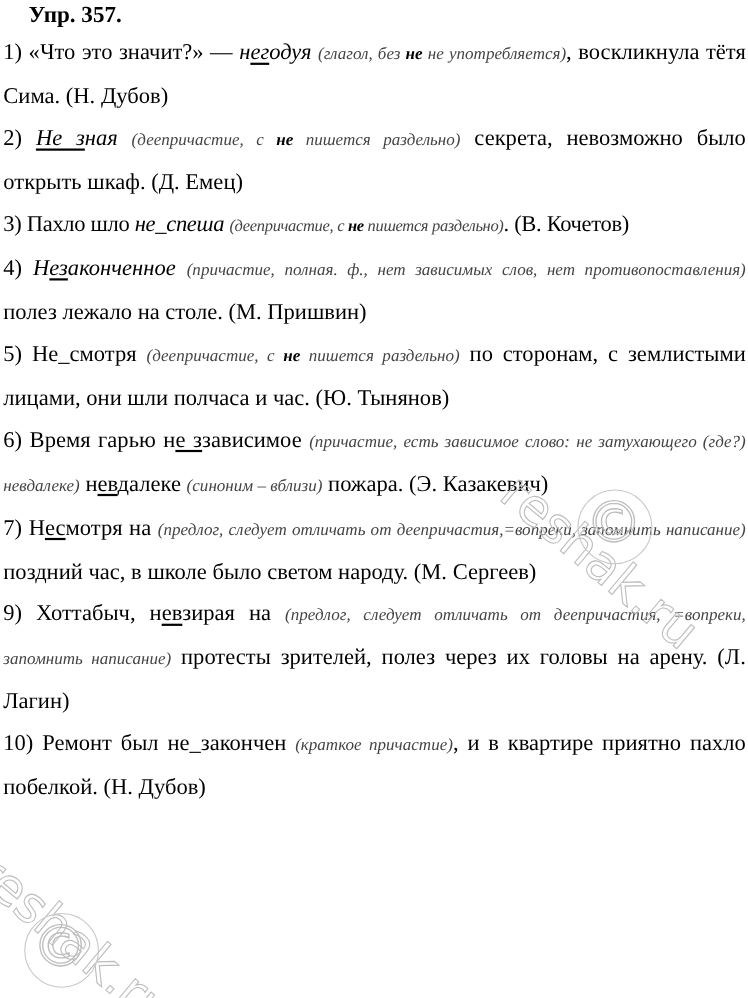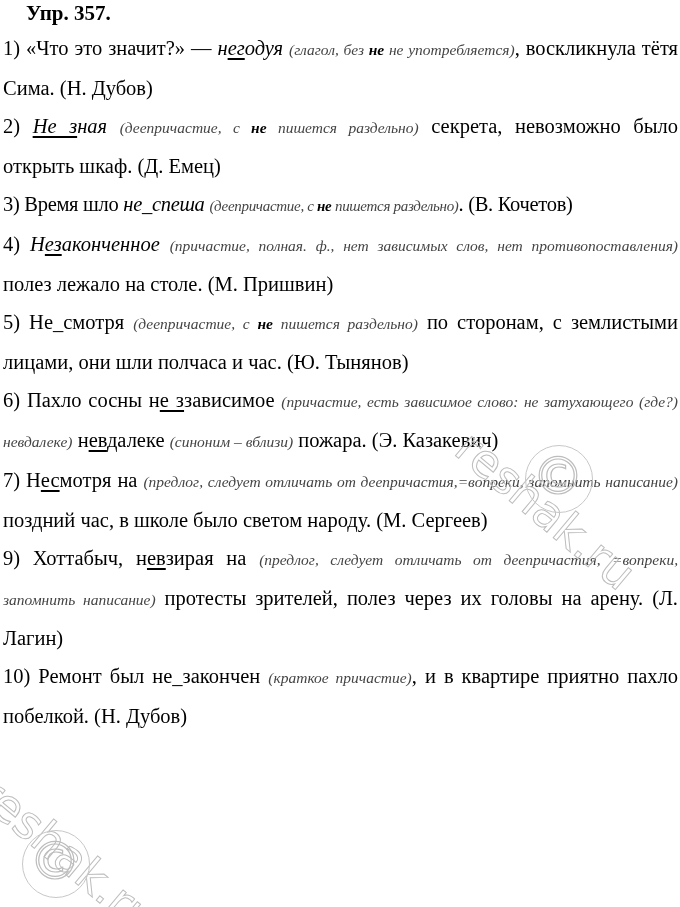--- a/index.html
+++ b/index.html
@@ -61,39 +61,39 @@
   </p>
 
   <p class="item">
     <span>2)</span>
     <span class="it"><span class="u">Не з</span><span>ная</span></span>
     <span class="note"><span>(деепричастие, с </span><b>не</b><span> пишется раздельно)</span></span><span> секрета, невозможно было открыть шкаф. (Д. Емец)</span>
   </p>
 
   <p class="item" style="text-align:left; letter-spacing:-0.3px;">
     <span>3)</span>
-    <span>Время шло </span><span class="it">не_спеша</span>
+    <span>Пахло шло </span><span class="it">не_спеша</span>
     <span class="note" style="font-size:15px;"><span>(деепричастие, с </span><b>не</b><span> пишется раздельно)</span></span><span>. (В. Кочетов)</span>
   </p>
 
   <p class="item">
     <span>4)</span>
     <span class="it"><span>Н</span><span class="u">ез</span><span>аконченное</span></span>
     <span class="note">(причастие, полная. ф., нет зависимых слов, нет противопоставления)</span><span> полез лежало на столе. (М. Пришвин)</span>
   </p>
 
   <p class="item">
     <span>5)</span>
     <span>Не_смотря</span>
     <span class="note"><span>(деепричастие, с </span><b>не</b><span> пишется раздельно)</span></span><span> по сторонам, с землистыми лицами, они шли полчаса и час. (Ю. Тынянов)</span>
   </p>
 
   <p class="item">
     <span>6)</span>
-    <span>Пахло сосны </span><span><span>н</span><span class="u">е з</span><span>зависимое</span></span>
+    <span>Время гарью </span><span><span>н</span><span class="u">е з</span><span>зависимое</span></span>
     <span class="note">(причастие, есть зависимое слово: не затухающего (где?) невдалеке)</span>
     <span><span>н</span><span class="u">ев</span><span>далеке</span></span>
     <span class="note">(синоним – вблизи)</span><span> пожара. (Э. Казакевич)</span>
   </p>
 
   <p class="item">
     <span>7)</span>
     <span><span>Н</span><span class="u">ес</span><span>мотря на</span></span>
     <span class="note">(предлог, следует отличать от деепричастия,=вопреки, запомнить написание)</span><span> поздний час, в школе было светом народу. (М. Сергеев)</span>
   </p>

